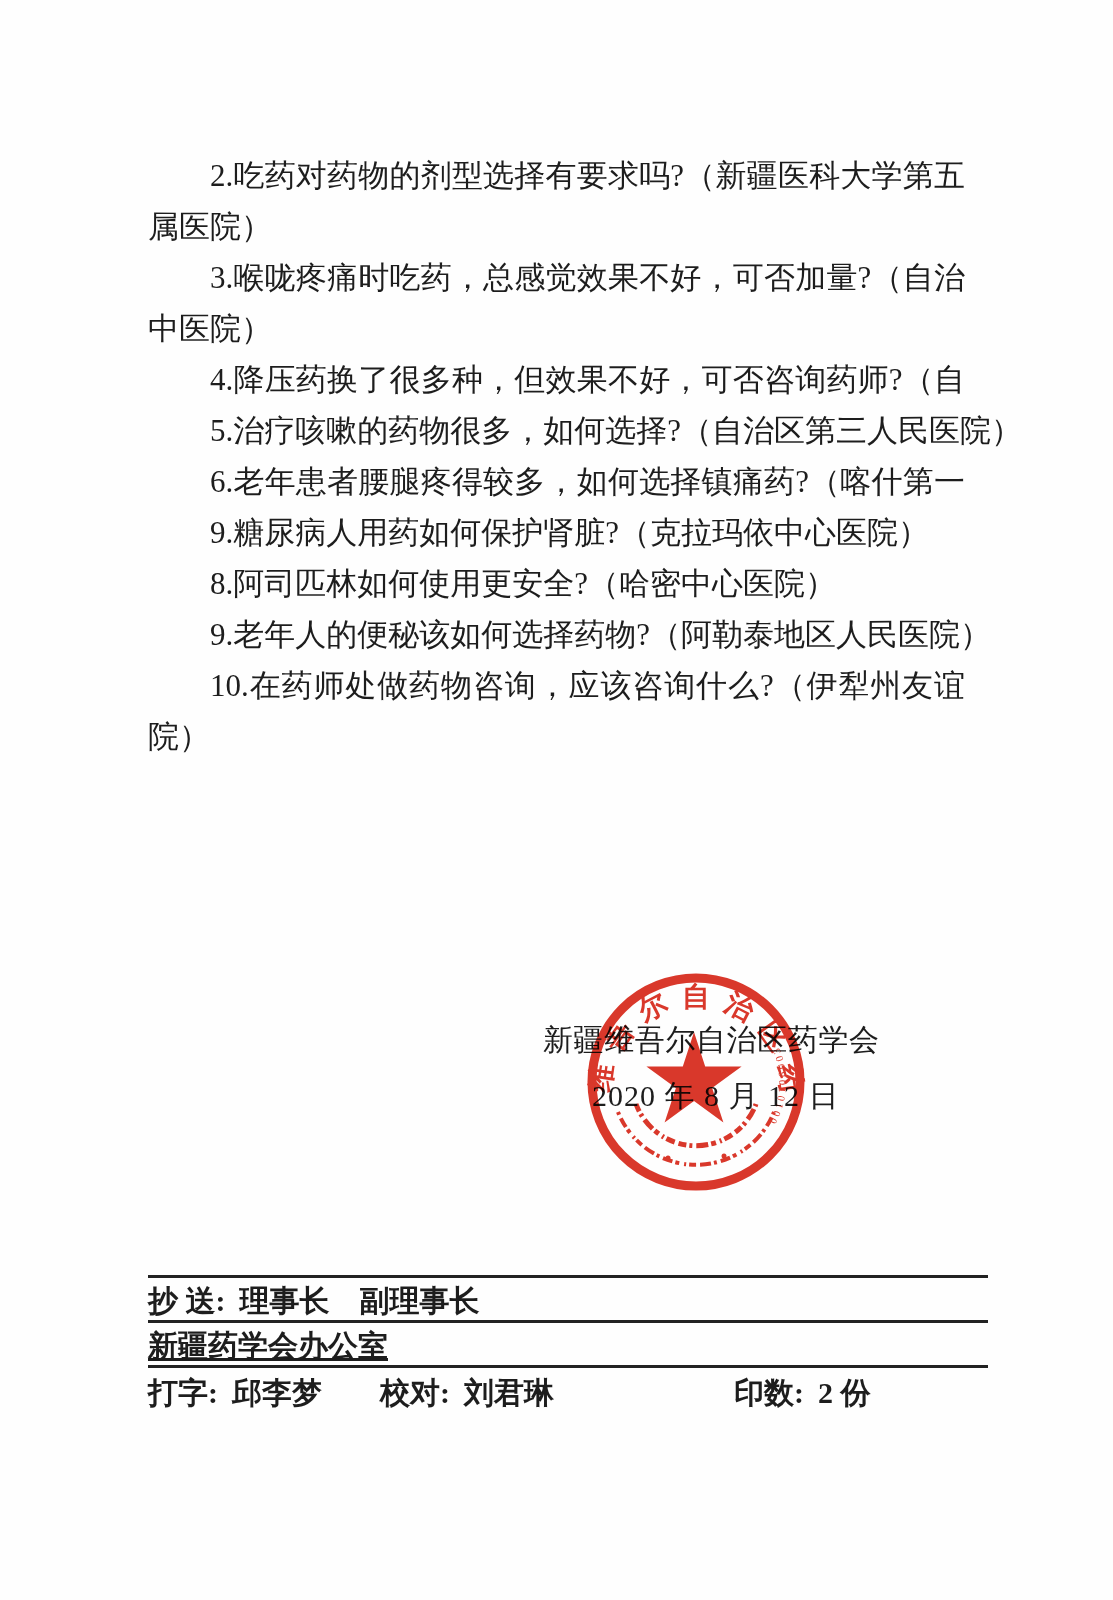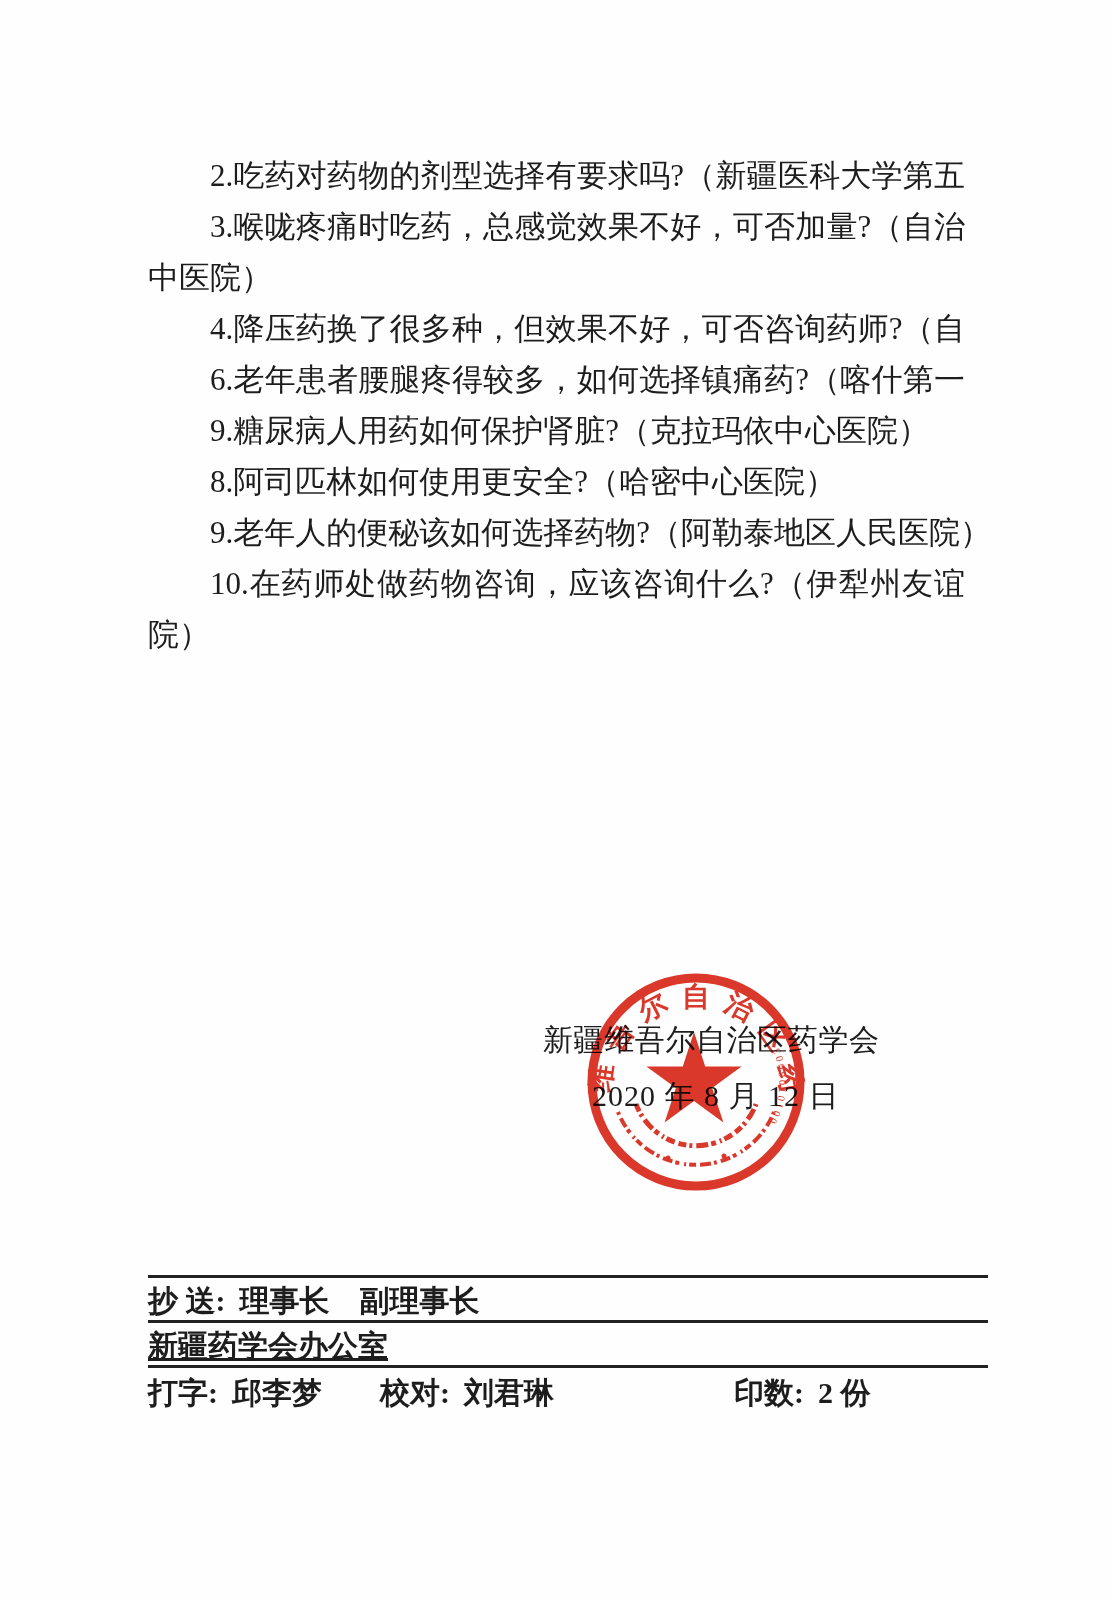--- a/index.html
+++ b/index.html
@@ -54,27 +54,31 @@
   .copies{position:absolute;left:586px;top:0;}
 </style>
 </head>
 <body>
 
 <div class="page">
 
   <div class="body-text">
       <div>
         <div class="line first cont">2.吃药对药物的剂型选择有要求吗?（新疆医科大学第五附</div>
+        <div class="line">属医院）</div>
       </div>
       <div>
         <div class="line first cont">3.喉咙疼痛时吃药，总感觉效果不好，可否加量?（自治区</div>
         <div class="line">中医院）</div>
       </div>
       <div>
         <div class="line first cont">4.降压药换了很多种，但效果不好，可否咨询药师?（自治</div>
+      </div>
+      <div>
+        <div class="line first">5.治疗咳嗽的药物很多，如何选择?（自治区第三人民医院）</div>
       </div>
       <div>
         <div class="line first cont">6.老年患者腰腿疼得较多，如何选择镇痛药?（喀什第一人</div>
       </div>
       <div>
         <div class="line first">9.糖尿病人用药如何保护肾脏?（克拉玛依中心医院）</div>
       </div>
       <div>
         <div class="line first">8.阿司匹林如何使用更安全?（哈密中心医院）</div>
       </div>

